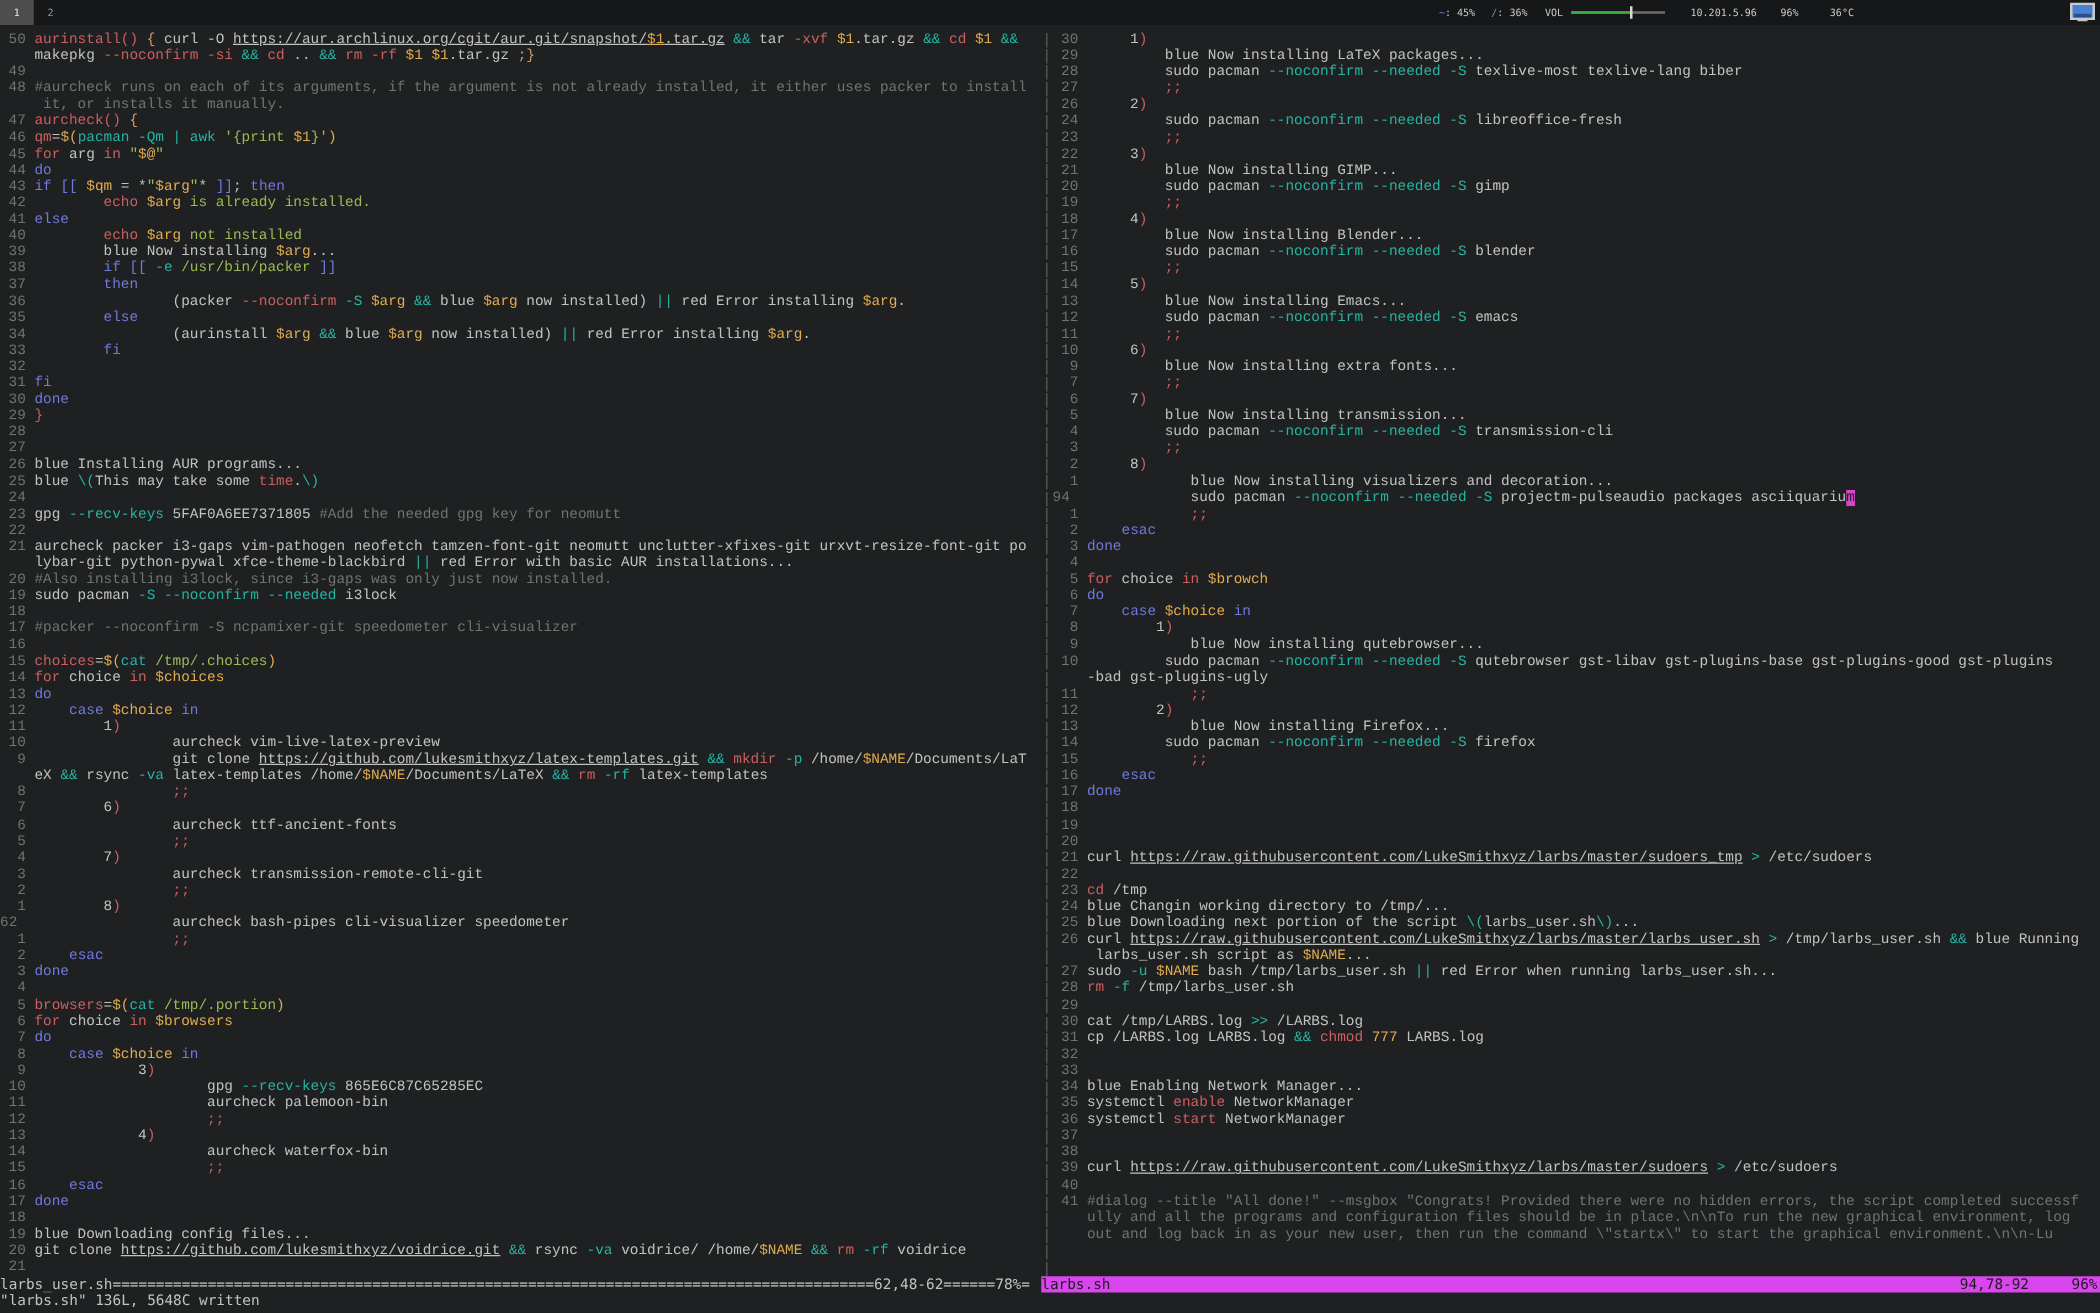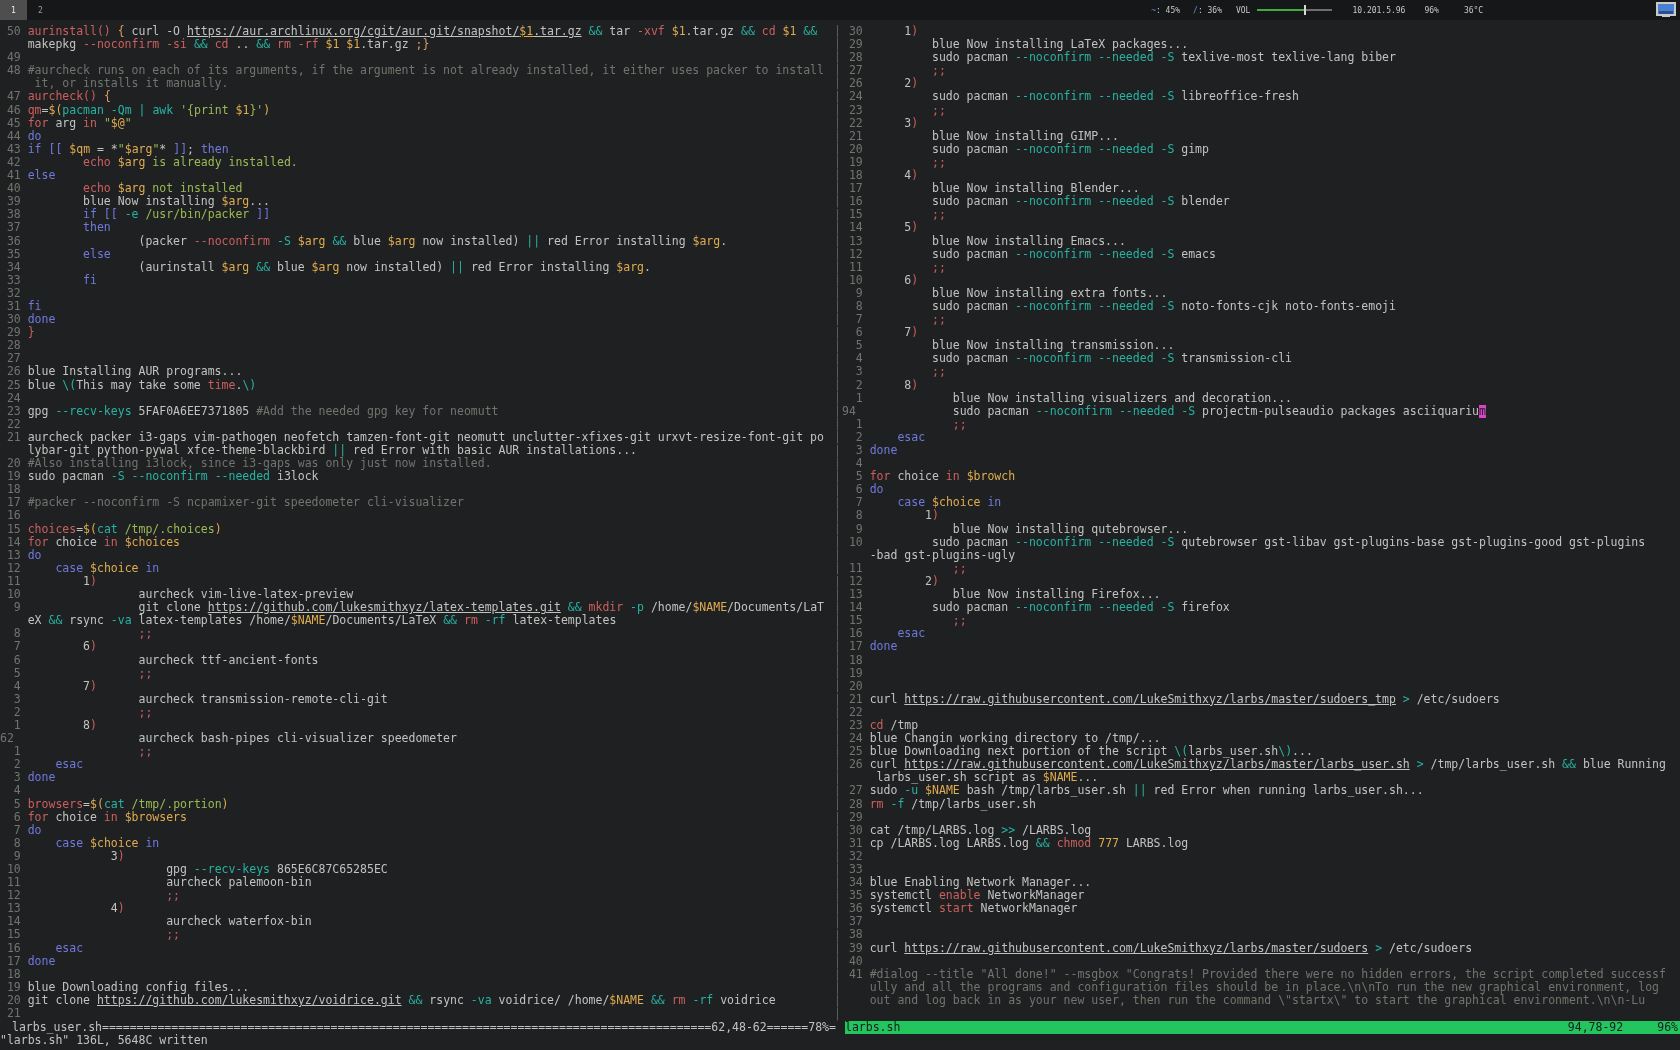--- a/index.html
+++ b/index.html
@@ -20,35 +20,35 @@
   .sl-line{position:absolute;top:5px;height:2px;background:#6e6e6e;left:0;right:0;}
   .sl-green{position:absolute;top:5px;height:2px;left:0;background:#3fae3f;}
   .sl-knob{position:absolute;top:1px;width:2px;height:10px;background:#d8d8d8;}
   .m-ip{margin-left:20px;} .m-root{margin-left:13px;} .m-vlab{margin-left:14px;}
   .m-batt{margin-left:14px;} .m-temp{margin-left:15px;} .m-clock{margin-left:9px;} .m-icon{margin-left:10px;}
   .disp{align-self:center;}
   
   .editor{position:absolute;top:20px;left:0;right:0;bottom:0;background:#1f2021;
           font-size:11.5px;color:#c1c3c1;}
   .panes{display:flex;padding-top:5px;height:996px;}
-  .pane{overflow:hidden;}
+  .pane{overflow:hidden;font-family:Liberation Mono, monospace;}
   .pane.left{width:833px;}
   .divider{width:9px;color:#5d615d;white-space:pre;line-height:13.105px;text-align:center;overflow:hidden;}
   .pane.right{flex:1;}
   .row{height:13.105px;line-height:13.105px;white-space:pre;overflow:hidden;}
   .gut{display:inline-block;width:3ch;text-align:right;padding-right:1ch;color:#70756e;}
   .gut.cur{text-align:left;}
   .f{color:#c1c3c1;} .r{color:#cc5f5f;} .o{color:#de9a5f;} .y{color:#e0ac50;}
   .g{color:#9bba55;} .t{color:#27b3a3;} .b{color:#7079dd;} .c{color:#70756e;}
   .u{color:#c1c3c1;text-decoration:underline;}
   .v{color:#e0ac50;text-decoration:underline;}
   .k{background:#d944c8;color:#1f2021;}
   .statusrow{display:flex;height:13.105px;line-height:13.105px;}
-  .stl-left{width:833px;white-space:pre;overflow:hidden;color:#c1c3c1;padding-left:12px;}
-  .stl-right{flex:1;background:#22c55e;color:#1b1b1b;display:flex;white-space:pre;overflow:hidden;}
+  .stl-left{width:833px;white-space:pre;overflow:hidden;color:#c1c3c1;}
+  .stl-right{flex:1;background:#d946ef;color:#1b1b1b;display:flex;white-space:pre;overflow:hidden;}
   .stl-right .pos{margin-left:auto;}
   .stl-right .pct{margin-left:34px;margin-right:2px;}
   .msgrow{height:13.105px;line-height:13.105px;white-space:pre;color:#c1c3c1;}
 </style>
 </head>
 <body>
 
 <div class="bar">
   <div class="ws active">1</div>
   <div class="ws">2</div>
@@ -253,21 +253,20 @@
         <div class="row"><span class="gut">18</span><span class="f">     4</span><span class="r">)</span></div>
         <div class="row"><span class="gut">17</span><span class="f">         blue Now installing Blender...</span></div>
         <div class="row"><span class="gut">16</span><span class="f">         sudo pacman </span><span class="t">--noconfirm --needed -S</span><span class="f"> blender</span></div>
         <div class="row"><span class="gut">15</span><span class="f">         </span><span class="r">;;</span></div>
         <div class="row"><span class="gut">14</span><span class="f">     5</span><span class="r">)</span></div>
         <div class="row"><span class="gut">13</span><span class="f">         blue Now installing Emacs...</span></div>
         <div class="row"><span class="gut">12</span><span class="f">         sudo pacman </span><span class="t">--noconfirm --needed -S</span><span class="f"> emacs</span></div>
         <div class="row"><span class="gut">11</span><span class="f">         </span><span class="r">;;</span></div>
         <div class="row"><span class="gut">10</span><span class="f">     6</span><span class="r">)</span></div>
         <div class="row"><span class="gut">9</span><span class="f">         blue Now installing extra fonts...</span></div>
-        <div class="row"><span class="gut">8</span><span class="f">         sudo pacman </span><span class="t">--noconfirm --needed -S</span><span class="f"> noto-fonts-cjk noto-fonts-emoji</span></div>
         <div class="row"><span class="gut">7</span><span class="f">         </span><span class="r">;;</span></div>
         <div class="row"><span class="gut">6</span><span class="f">     7</span><span class="r">)</span></div>
         <div class="row"><span class="gut">5</span><span class="f">         blue Now installing transmission...</span></div>
         <div class="row"><span class="gut">4</span><span class="f">         sudo pacman </span><span class="t">--noconfirm --needed -S</span><span class="f"> transmission-cli</span></div>
         <div class="row"><span class="gut">3</span><span class="f">         </span><span class="r">;;</span></div>
         <div class="row"><span class="gut">2</span><span class="f">     8</span><span class="r">)</span></div>
         <div class="row"><span class="gut">1</span><span class="f">            blue Now installing visualizers and decoration...</span></div>
         <div class="row"><span class="gut cur">94</span><span class="f">            sudo pacman </span><span class="t">--noconfirm --needed -S</span><span class="f"> projectm-pulseaudio packages asciiquariu</span><span class="k">m</span></div>
         <div class="row"><span class="gut">1</span><span class="f">            </span><span class="r">;;</span></div>
         <div class="row"><span class="gut">2</span><span class="f">    </span><span class="b">esac</span></div>

